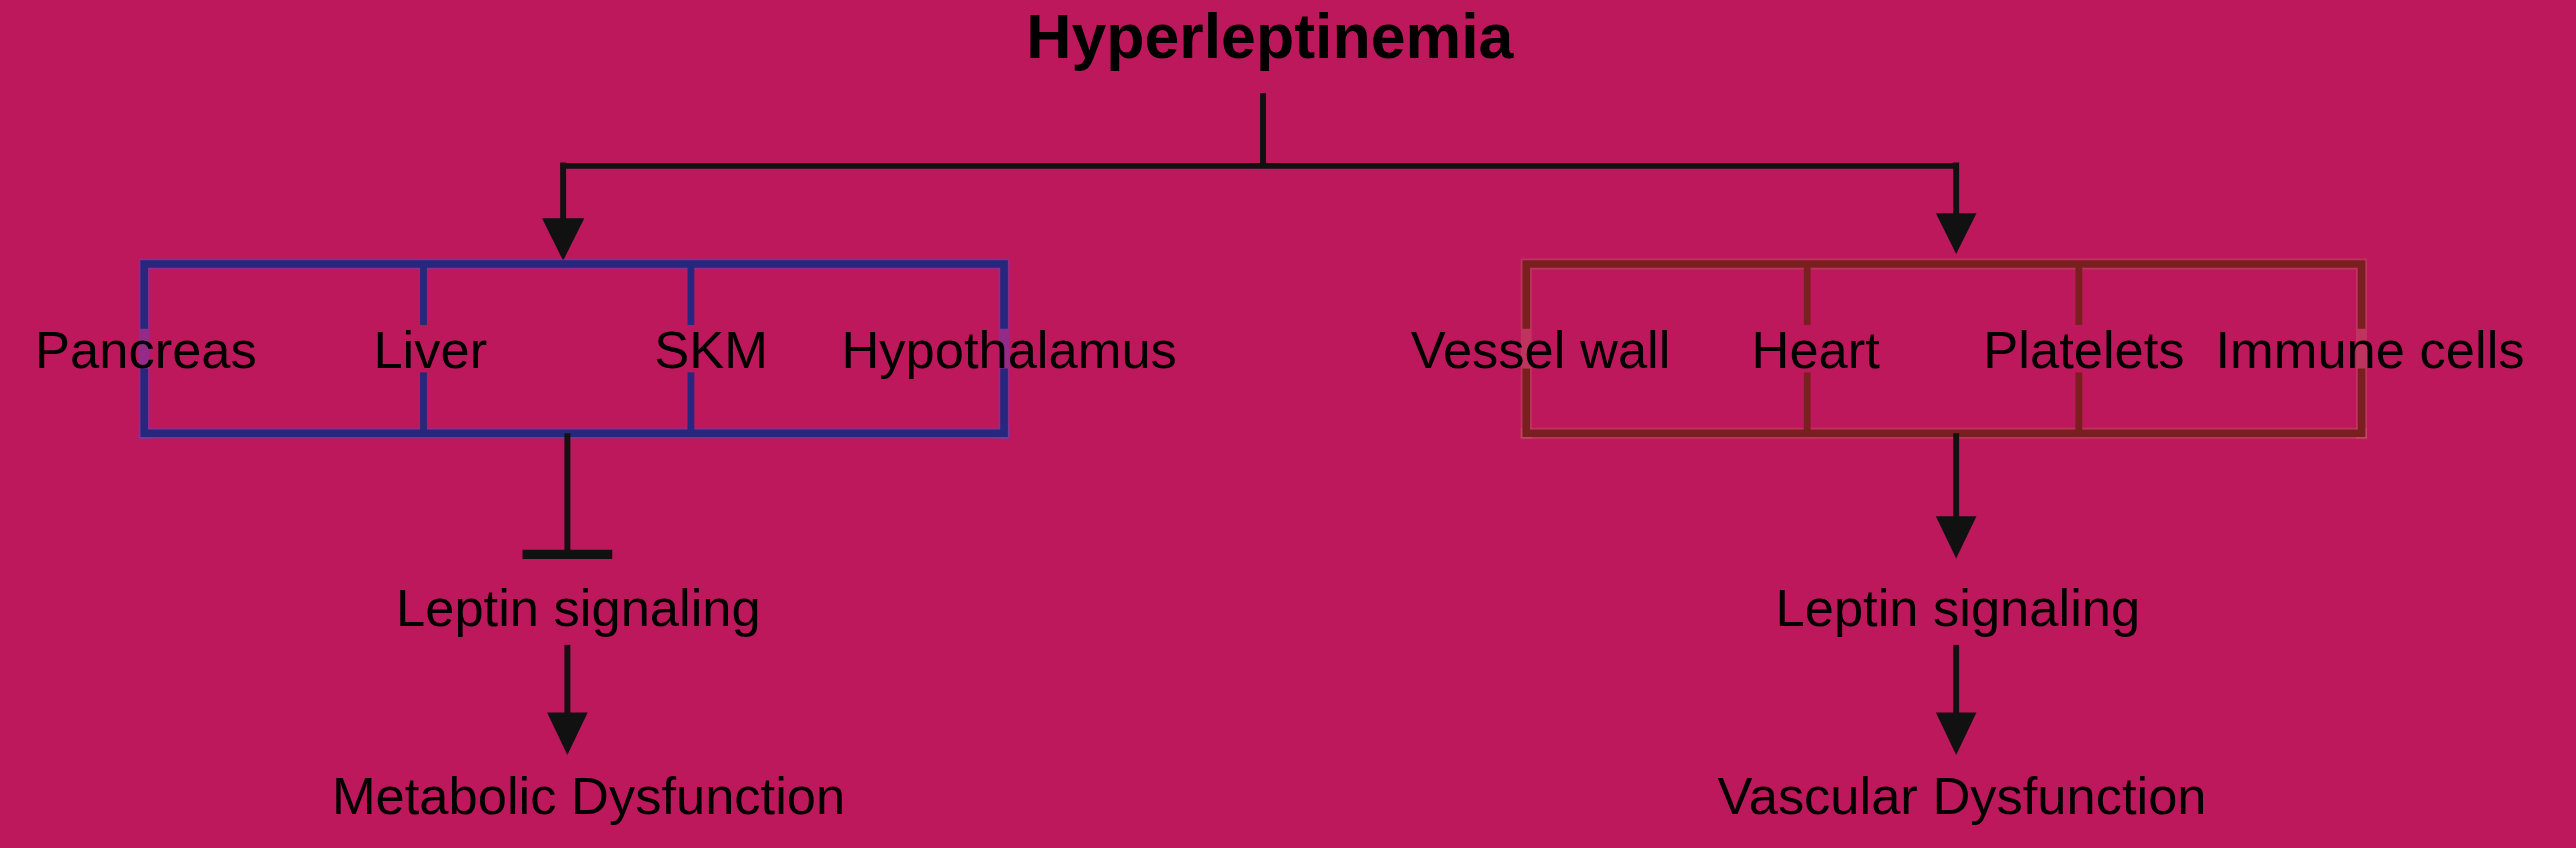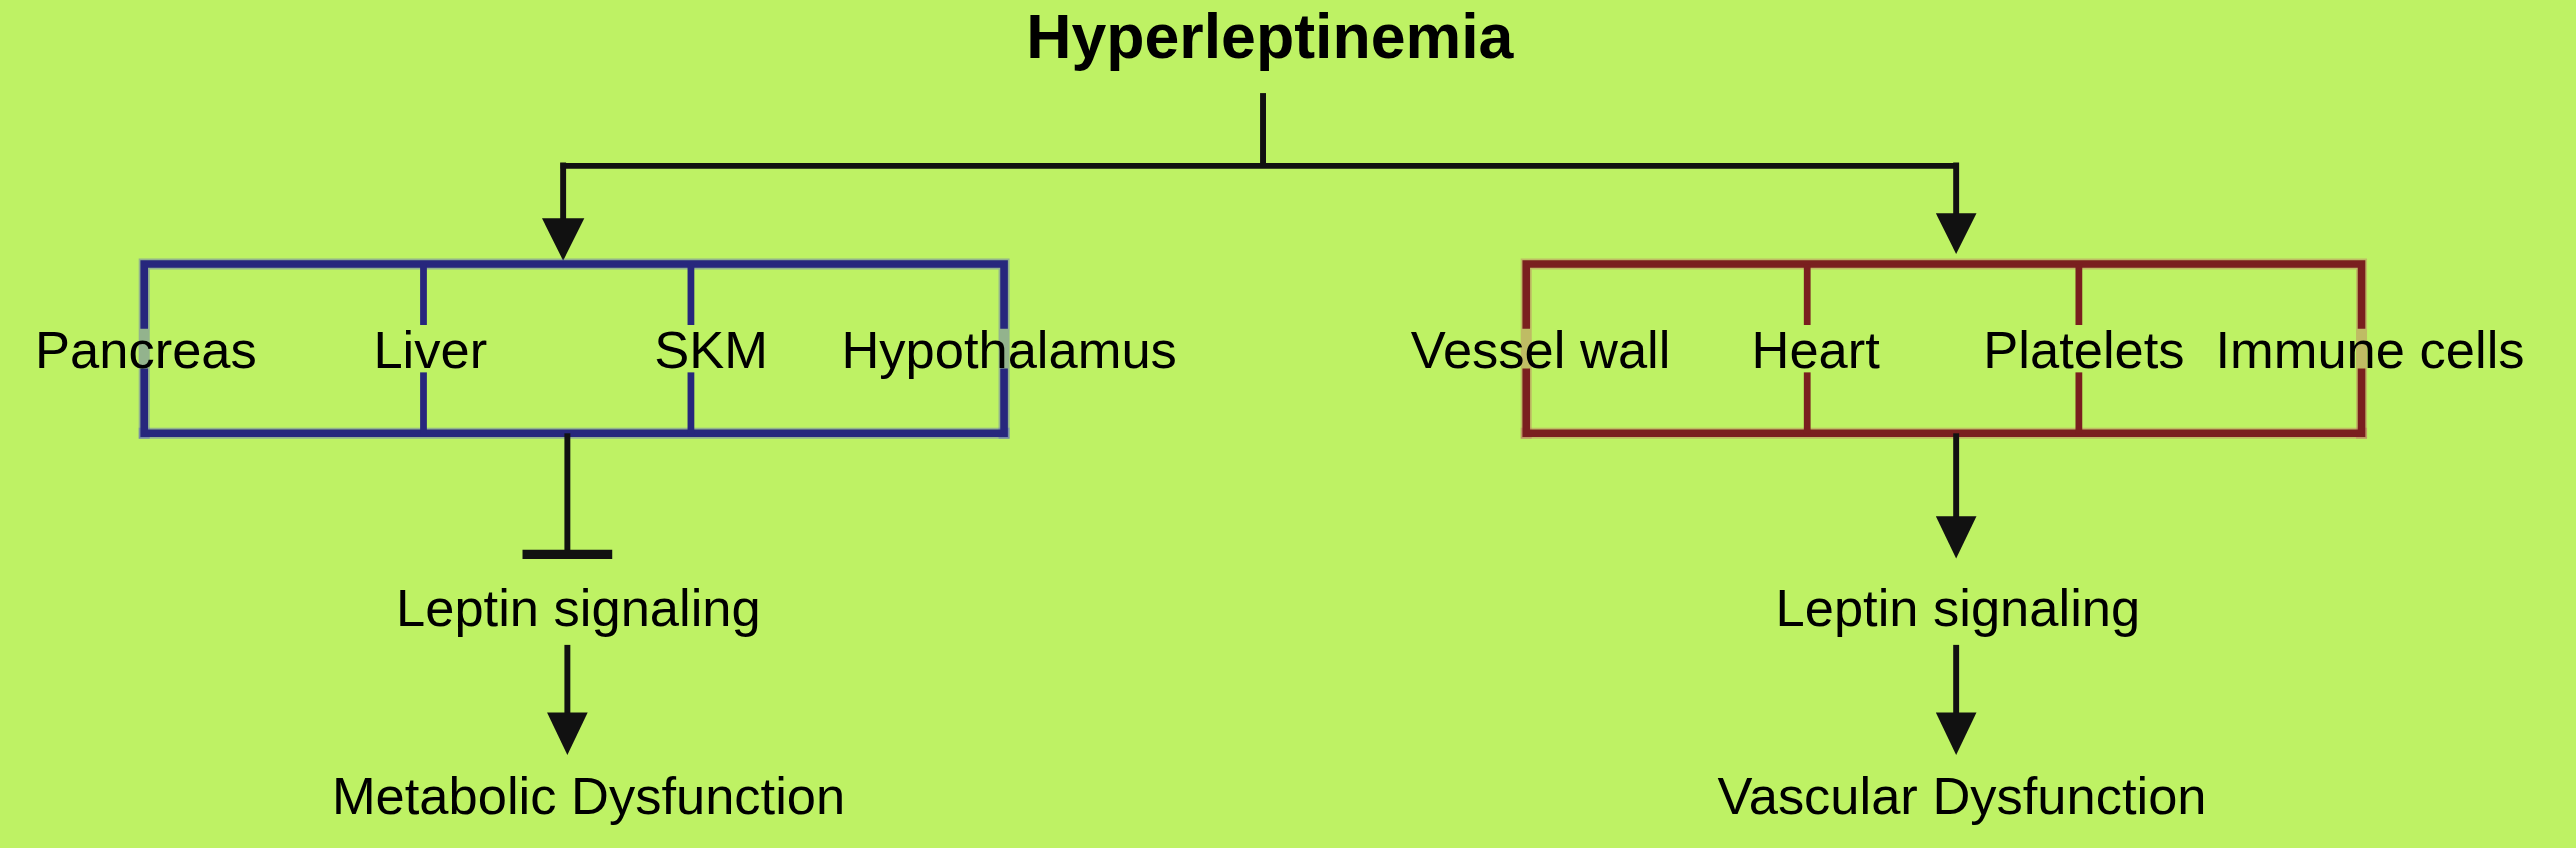--- a/index.html
+++ b/index.html
@@ -9,21 +9,21 @@
     background: #ffffff;
   }
   body {
     font-family: "Liberation Sans", sans-serif;
     color: #000000;
   }
   #diagram-root {
     position: relative;
     width: 2576px;
     height: 848px;
-    background: #bef264;
+    background: #be185d;
     overflow: hidden;
   }
   #diagram-svg {
     position: absolute;
     top: 0;
     left: 0;
     width: 2576px;
     height: 848px;
     display: block;
   }

